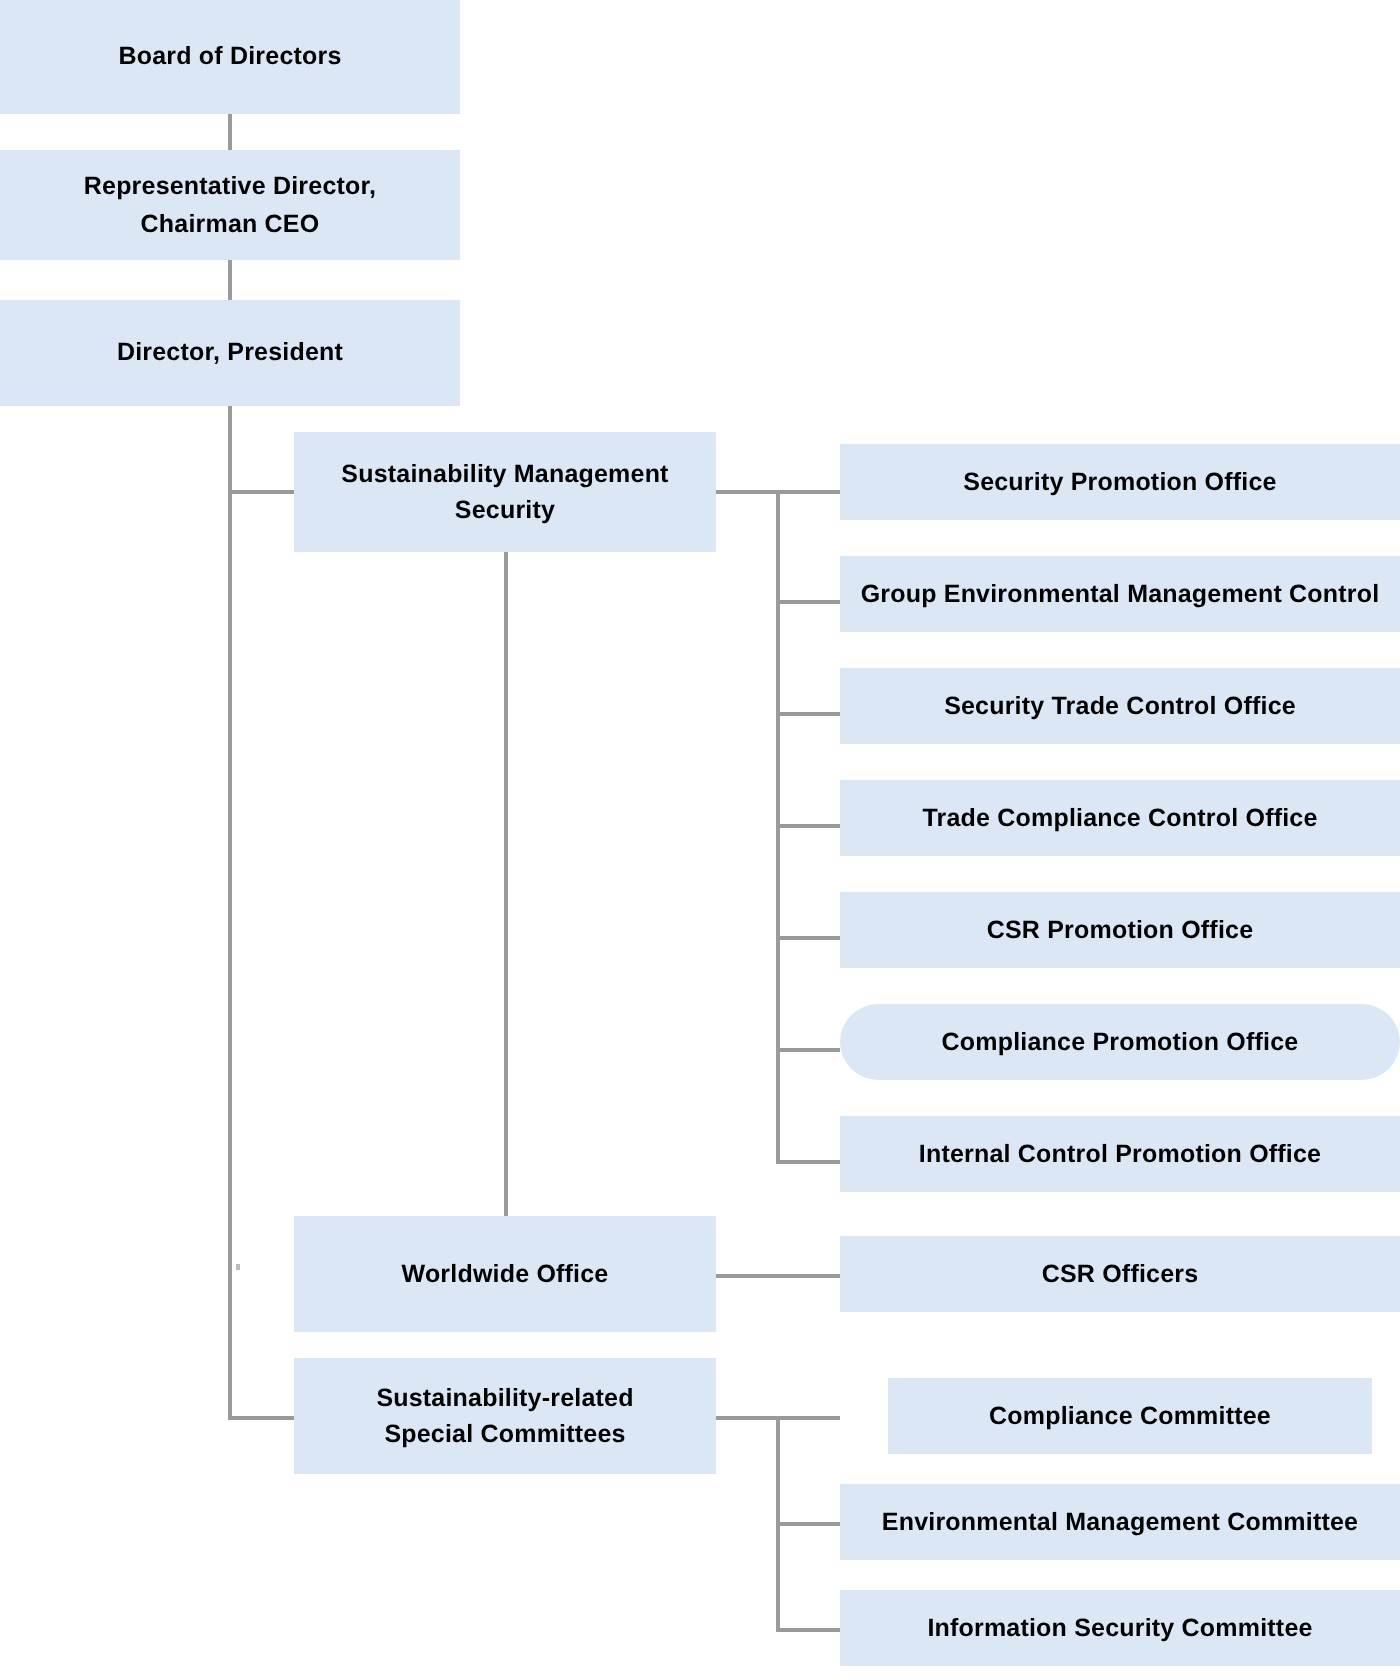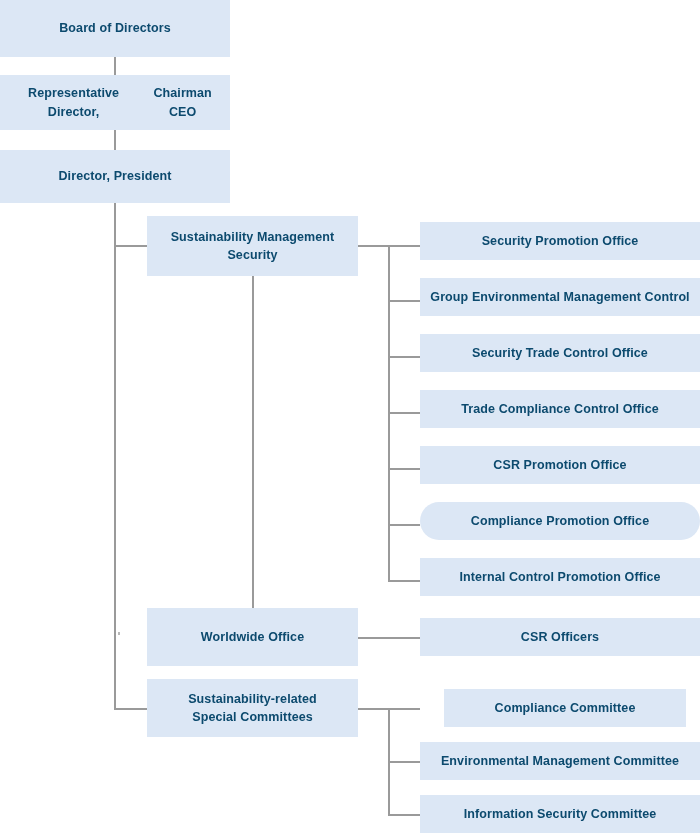--- a/index.html
+++ b/index.html
@@ -14,21 +14,21 @@
     overflow: hidden;
   }
   #chart {
     position: relative;
     width: 700px;
     height: 840px;
   }
   .node {
     position: absolute;
     background: #dce7f5;
-    color: #0c4a6e;
+    color: #000000;
     font-weight: bold;
     font-size: 12.5px;
     display: flex;
     align-items: center;
     justify-content: center;
     text-align: center;
     line-height: 1.35;
     box-sizing: border-box;
     padding: 2px 6px;
     letter-spacing: 0.1px;
@@ -87,21 +87,21 @@
 
   <div class="conn h" style="left:358px; top:708px; width:32px;"></div>
   <div class="conn v" style="left:388px; top:708px; height:108px;"></div>
 
   <div class="conn h" style="left:388px; top:708px; width:32px;"></div>
   <div class="conn h" style="left:388px; top:761px; width:32px;"></div>
   <div class="conn h" style="left:388px; top:814px; width:32px;"></div>
 
   <div class="node" style="left:0px; top:0px; width:230px; height:57px;">Board of Directors</div>
 
-  <div class="node two-line" style="left:0px; top:75px; width:230px; height:55px; ">
+  <div class="node two-line" style="left:0px; top:75px; width:230px; height:55px; flex-direction:column;">
     <span>Representative Director,</span>
     <span>Chairman CEO</span>
   </div>
 
   <div class="node" style="left:0px; top:150px; width:230px; height:53px;">Director, President</div>
 
   <div class="node two-line" style="left:147px; top:216px; width:211px; height:60px; flex-direction:column;">
     <span>Sustainability Management</span>
     <span>Security</span>
   </div>

